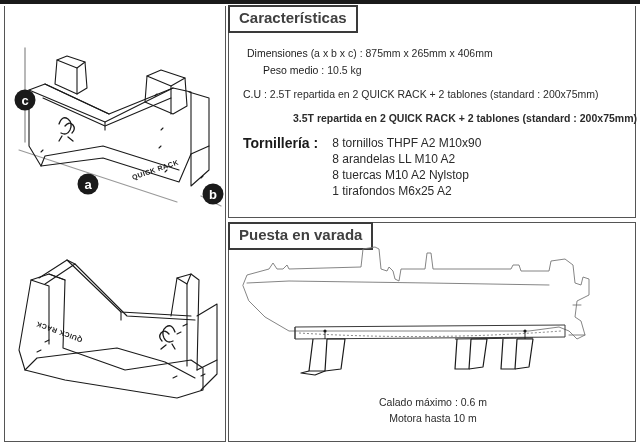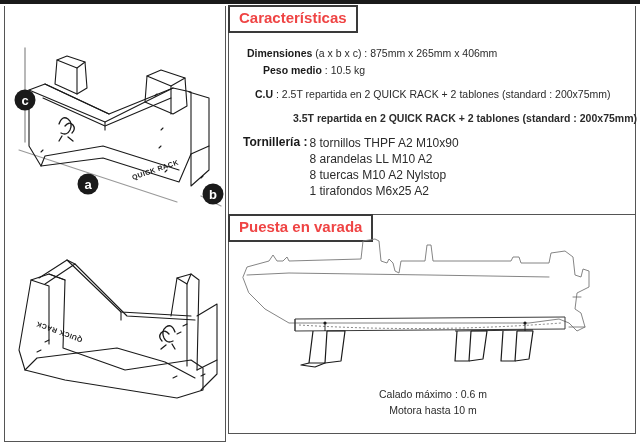--- a/index.html
+++ b/index.html
@@ -48,57 +48,57 @@
     position: absolute; left: 228px; top: 6px;
     width: 408px; height: 436px;
   }
   .panel {
     position: absolute; left: 0;
     width: 408px;
     border: 1px solid #555;
     background: #fff;
   }
   .panel-specs { top: 0; height: 212px; border-top: none; }
-  .panel-varada { top: 208px; height: 220px; }
+  .panel-varada { top: 216px; height: 220px; }
 
   .panel-title {
     position: absolute; left: -1px; top: -1px;
     border: 2px solid #3a3a3a;
     background: #fff;
     padding: 3px 9px 5px 9px;
-    font-size: 15px; font-weight: bold; color: #ef4444;
+    font-size: 15px; font-weight: bold; color: #404040;
     white-space: nowrap;
     line-height: 1.05;
   }
 
   .spec-body {
     position: absolute; left: 14px; top: 40px;
     width: 392px;
   }
   .spec-row {
     font-size: 10.5px; color: #2b2b2b;
     line-height: 1.42;
     white-space: nowrap;
   }
   .spec-row.sp-dim   { margin-left: 4px; }
   .spec-row.sp-peso  { margin-left: 20px; margin-top: 2px; }
   .spec-row.sp-mat   { margin-left: 4px; margin-top: 2px; }
-  .spec-row.sp-cu1   { margin-left: 12px;  margin-top: 9px; }
+  .spec-row.sp-cu1   { margin-left: 0px;  margin-top: 9px; }
   .spec-row.sp-cu2   { margin-left: 50px; margin-top: 9px; font-weight: bold; }
-  .lbl { font-weight: bold; color: #1a1a1a; }
+  .lbl { font-weight: normal; color: #1a1a1a; }
 
   .torn-block {
     margin-top: 9px;
     display: flex;
     align-items: flex-start;
     white-space: nowrap;
   }
   .torn-lbl {
-    font-size: 12px; font-weight: bold; color: #1a1a1a;
-    padding-right: 2px;
+    font-size: 14px; font-weight: bold; color: #1a1a1a;
+    padding-right: 14px;
     flex: 0 0 auto;
   }
   .torn-list { font-size: 12px; color: #2b2b2b; line-height: 1.34; }
 
   .varada-art {
     position: absolute; left: 0; top: 16px;
     width: 408px; height: 150px;
   }
   .varada-art svg { display: block; width: 100%; height: 100%; }
 

